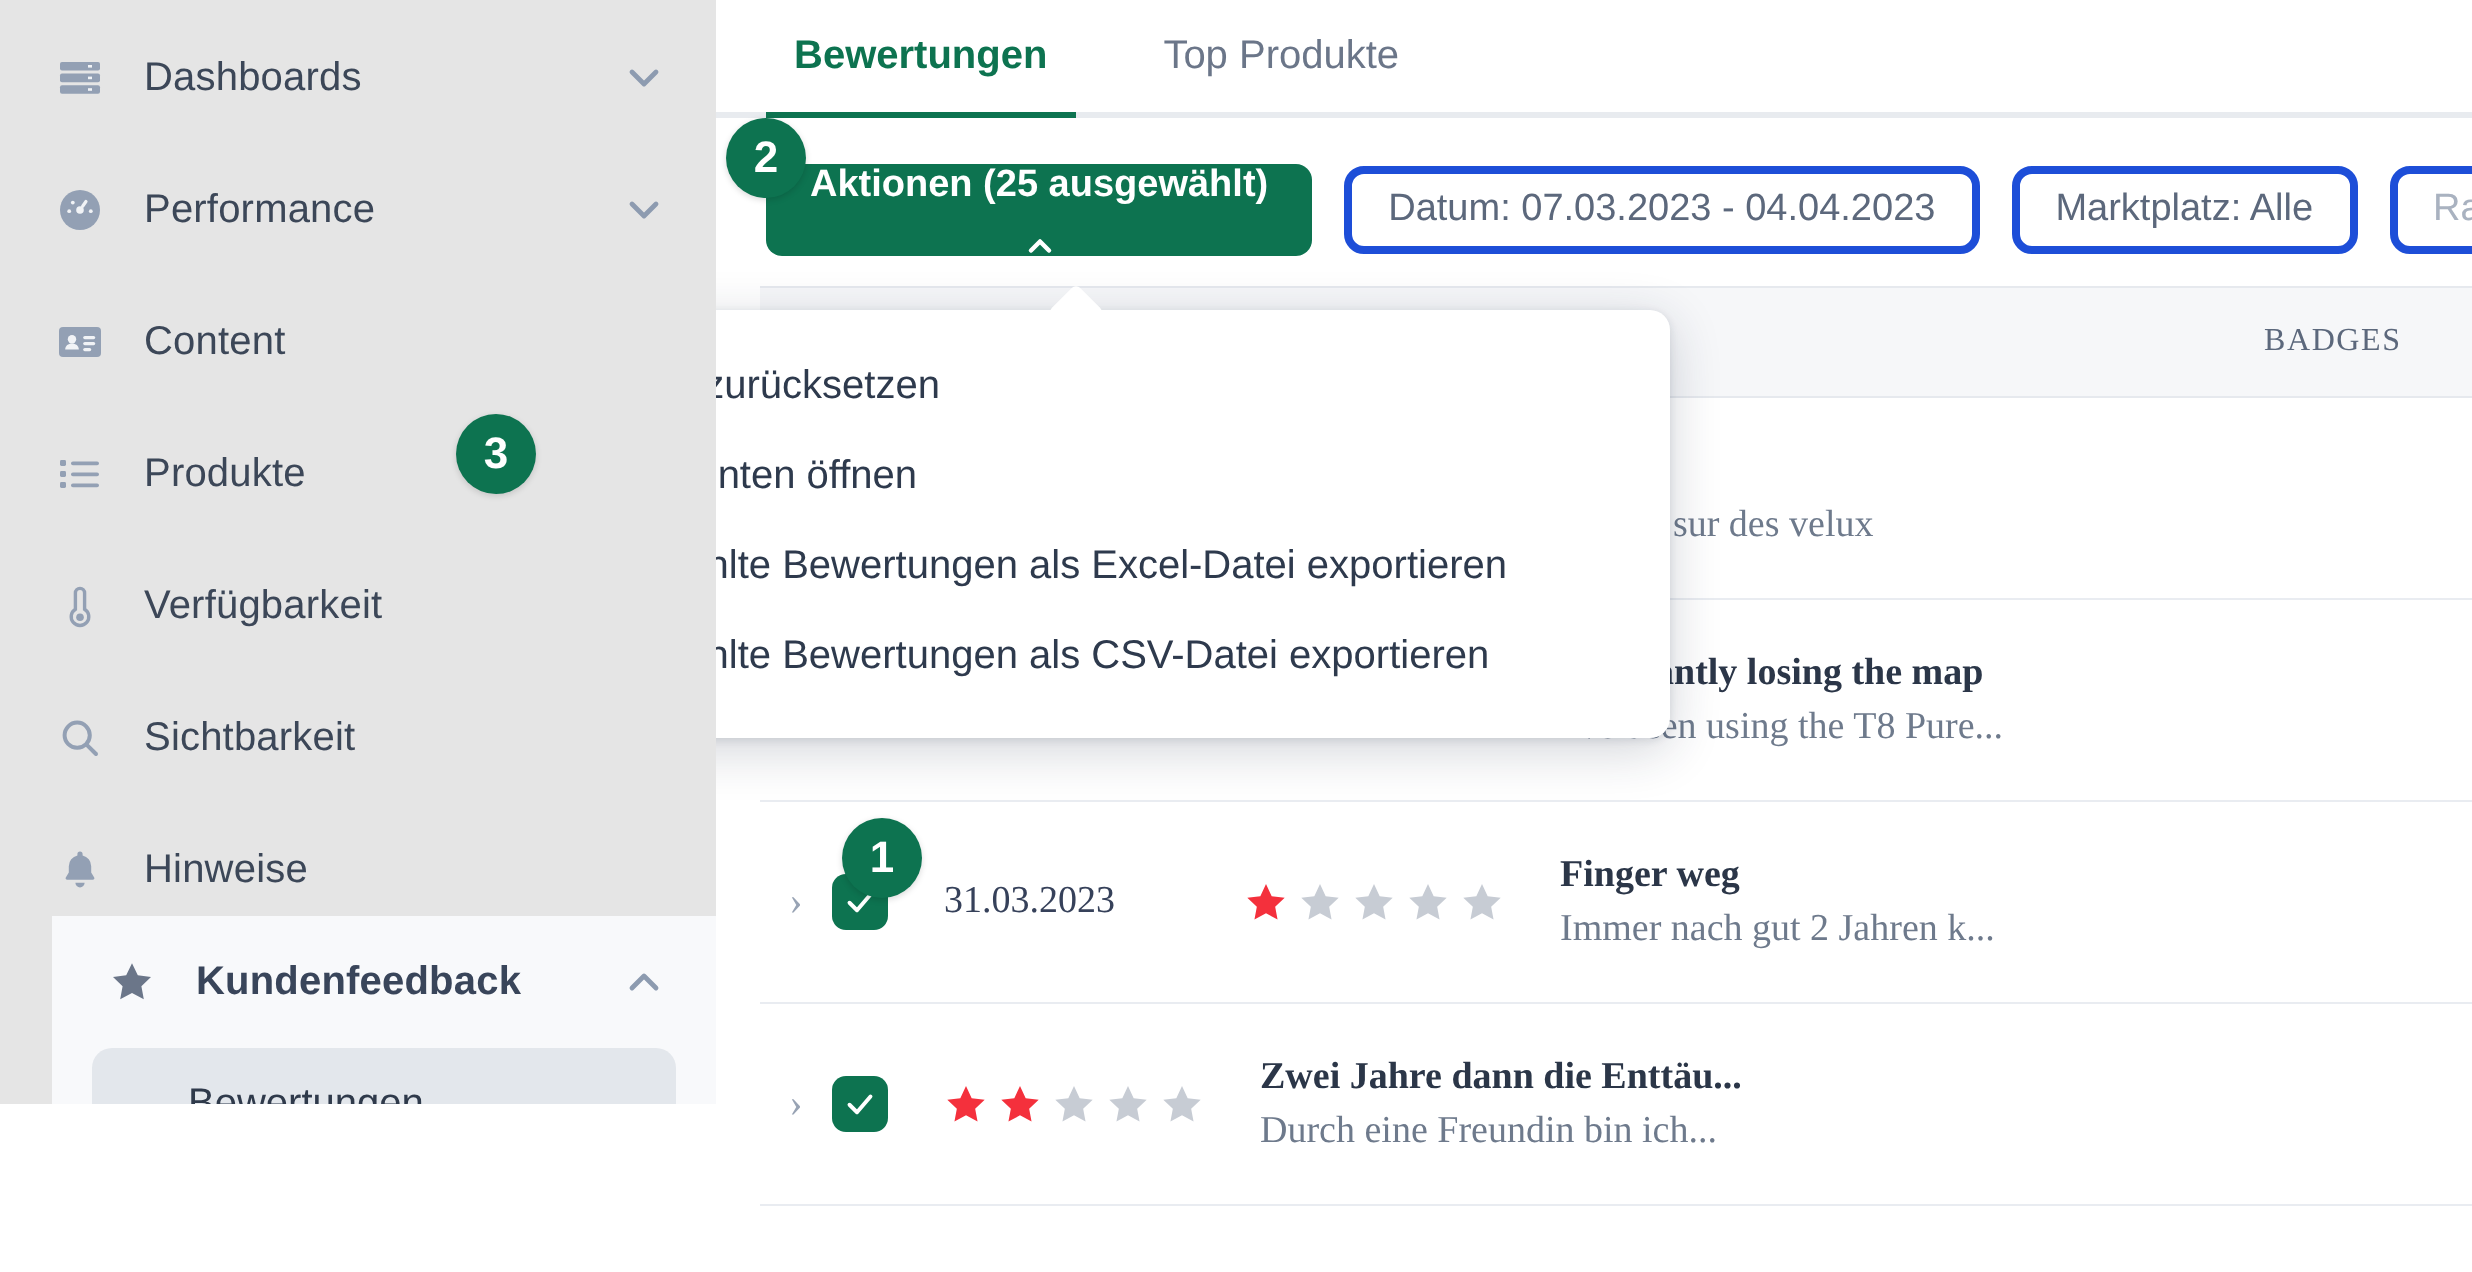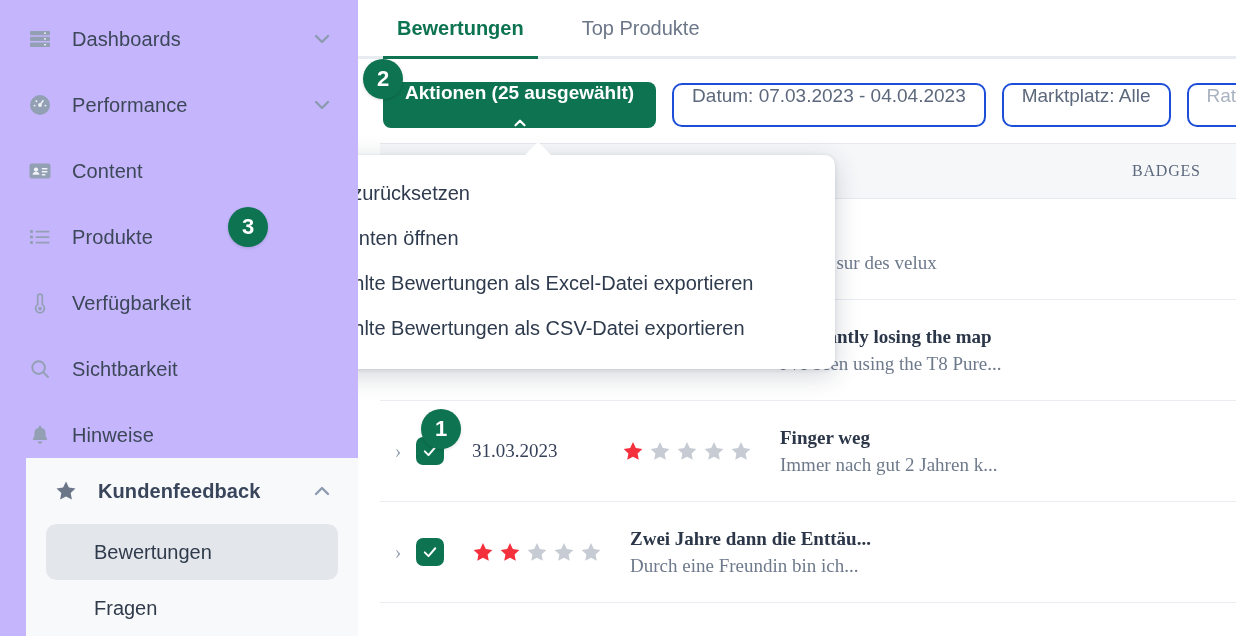--- a/index.html
+++ b/index.html
@@ -7,22 +7,22 @@
     width: 1236px; height: 636px;
     overflow: hidden;
     font-family: "Liberation Sans", sans-serif;
     background: #ffffff;
     color: #2e3a4d;
   }
   .app { display: flex; width: 1236px; height: 636px; position: relative; }
 
   
   .sidebar {
-    width: 358px; height: 636px;
-    background: #c4b5fd;
+    width: 358px; height: 552px;
+    background: #e5e5e5;
     flex: 0 0 358px;
     position: relative;
     overflow: hidden;
   }
   .nav-top { padding-top: 6px; }
   .nav-item {
     display: flex; align-items: center;
     height: 66px;
     padding: 0 24px 0 28px;
     cursor: pointer;
@@ -105,23 +105,23 @@
     padding: 0 22px;
     font-size: 19px; font-weight: 700;
     font-family: "Liberation Sans", sans-serif;
     display: flex; align-items: center; gap: 10px;
     cursor: pointer;
     white-space: nowrap;
     flex-direction: column;
   }
   .chip {
     height: 44px;
-    border: 2px solid #1d4ed8;
+    border: 4px solid #1d4ed8;
     border-radius: 10px;
-    display: flex; 
+    display: flex; align-items: center;
     padding: 0 18px;
     font-size: 19px;
     color: #5c687c;
     background: #fff;
     white-space: nowrap;
     cursor: pointer;
   }
   .chip.muted { color: #a9b2c0; }
 
   

